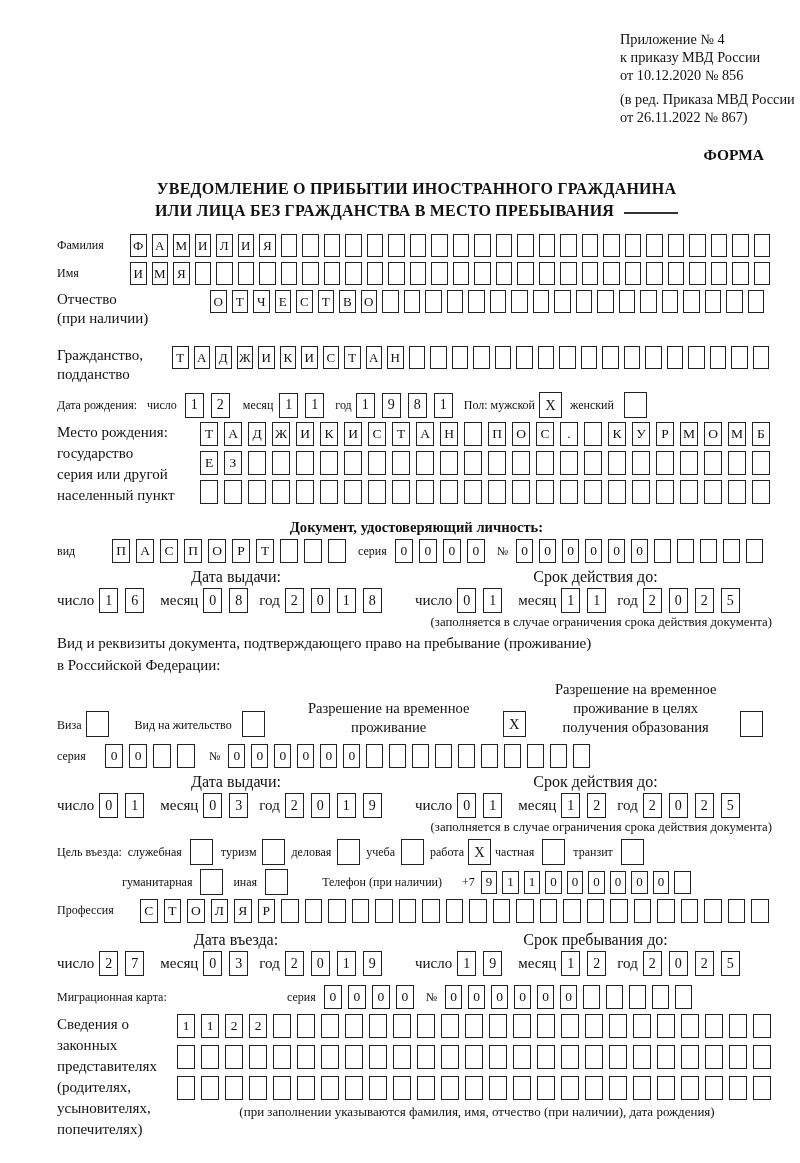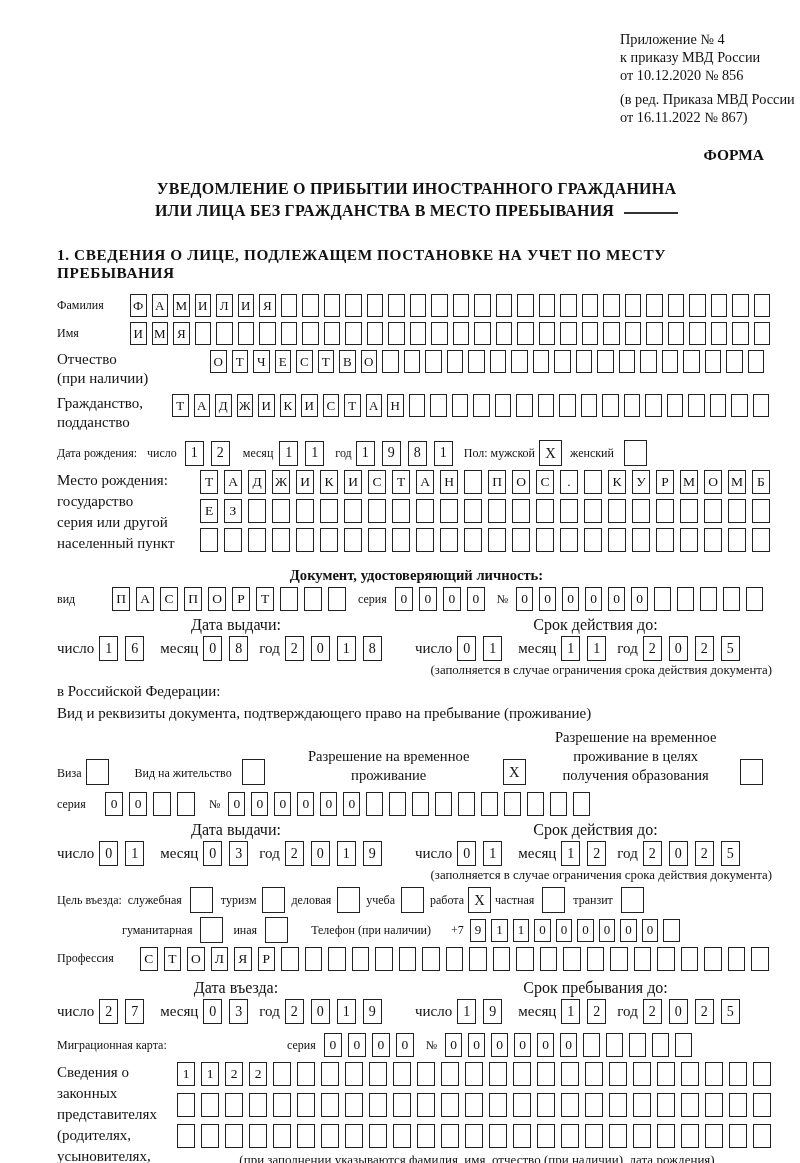--- a/index.html
+++ b/index.html
@@ -31,21 +31,21 @@
   .c23 .cell{width:17px;height:24px;margin-right:6px;font-size:13.5px;}
   .c235 .cell{width:17.5px;height:24px;margin-right:6px;font-size:13.5px;}
   .dcells .cell{width:19px;height:25px;margin-right:7px;font-size:14px;}
   .cb{
     display:inline-flex;align-items:center;justify-content:center;box-sizing:border-box;
     width:23px;height:26px;border:1.7px solid #222;font-size:14.5px;flex:none;background:#fff;
   }
   
   .lw73{width:73px;}.lw115{width:115px;}.lw143{width:143px;}.lw153{width:153px;}
   .lw55{width:55px;}.lw83{width:83px;}.lw120{width:120px;}.lw175{width:175px;}
-  .mb5{margin-bottom:5px;}.mb2{margin-bottom:6px;}.mb8{margin-bottom:8px;}
+  .mb5{margin-bottom:5px;}.mb2{margin-bottom:18px;}.mb8{margin-bottom:8px;}
   .mb4{margin-bottom:4px;}.mb6{margin-bottom:6px;}
   .stack{display:flex;flex-direction:column;}
   .bp-row{margin-bottom:5px;}
   .dochdr{text-align:center;font-weight:bold;font-size:14.6px;line-height:18px;margin-bottom:2px;}
   
   .dhead{display:flex;font-size:16px;line-height:18px;}
   .dhl{width:358px;flex:none;text-align:center;}
   .dhr{flex:1;text-align:center;}
   .drow{display:flex;align-items:center;margin-top:2px;}
   .dleft{width:358px;flex:none;display:flex;align-items:center;}
@@ -67,30 +67,29 @@
 </head>
 <body>
 
 <div class="page">
 
   <div class="refblock">
     <div>Приложение № 4</div>
     <div>к приказу МВД России</div>
     <div>от 10.12.2020 № 856</div>
     <div class="r2">(в ред. Приказа МВД России</div>
-    <div>от 16.11.2022 № 867)</div>
+    <div>от 26.11.2022 № 867)</div>
   </div>
   <div class="forma">ФОРМА</div>
 
   <div class="title">
     <div>УВЕДОМЛЕНИЕ О ПРИБЫТИИ ИНОСТРАННОГО ГРАЖДАНИНА</div>
     <div><span>ИЛИ ЛИЦА БЕЗ ГРАЖДАНСТВА В МЕСТО ПРЕБЫВАНИЯ</span><span class="tblank"></span></div>
   </div>
 
-  <div class="sec1">1. СВЕДЕНИЯ О ЛИЦЕ, ПОДЛЕЖАЩЕМ ПОСТАНОВКЕ НА УЧЕТ ПО МЕСТУ ПРЕБЫВАНИЯ</div>
 
   <div class="rows">
 
     <div class="frow mb5">
       <div class="lbl lw73">Фамилия</div>
       <div class="cells">
           <span class="cell">Ф</span>
           <span class="cell">А</span>
           <span class="cell">М</span>
           <span class="cell">И</span>
@@ -424,22 +423,22 @@
               <span class="cell">2</span>
               <span class="cell">0</span>
               <span class="cell">2</span>
               <span class="cell">5</span>
             </span>
         </div>
       </div>
       <div class="vnote">(заполняется в случае ограничения срока действия документа)</div>
     </div>
 
+    <div class="resline">Вид и реквизиты документа, подтверждающего право на пребывание (проживание)</div>
     <div class="resline">в Российской Федерации:</div>
-    <div class="resline">Вид и реквизиты документа, подтверждающего право на пребывание (проживание)</div>
     <div class="optrow">
       <span class="lbl">Виза</span>
       <span class="cb gap4"></span>
       <span class="lbl" style="margin-left:26px;">Вид на жительство</span>
       <span class="cb gap10"></span>
       <span class="optlbl" style="margin-left:18px;width:212px;">
         <span>Разрешение на временное</span><br>
         <span>проживание</span>
       </span>
       <span class="cb gap8">X</span>
@@ -544,21 +543,21 @@
       <span class="cb gap8"></span>
       <span class="lbl gap8">транзит</span>
       <span class="cb gap8"></span>
     </div>
 
     <div class="prow mb6" style="padding-left:65px;">
       <span class="lbl">гуманитарная</span>
       <span class="cb gap8"></span>
       <span class="lbl gap10">иная</span>
       <span class="cb gap8"></span>
-      <span class="lbl" style="margin-left:23px;">Телефон (при наличии)</span>
+      <span class="lbl" style="margin-left:34px;">Телефон (при наличии)</span>
       <span class="lbl" style="margin-left:20px;">+7</span>
       <span class="cells gap6">
           <span class="cell">9</span>
           <span class="cell">1</span>
           <span class="cell">1</span>
           <span class="cell">0</span>
           <span class="cell">0</span>
           <span class="cell">0</span>
           <span class="cell">0</span>
           <span class="cell">0</span>

